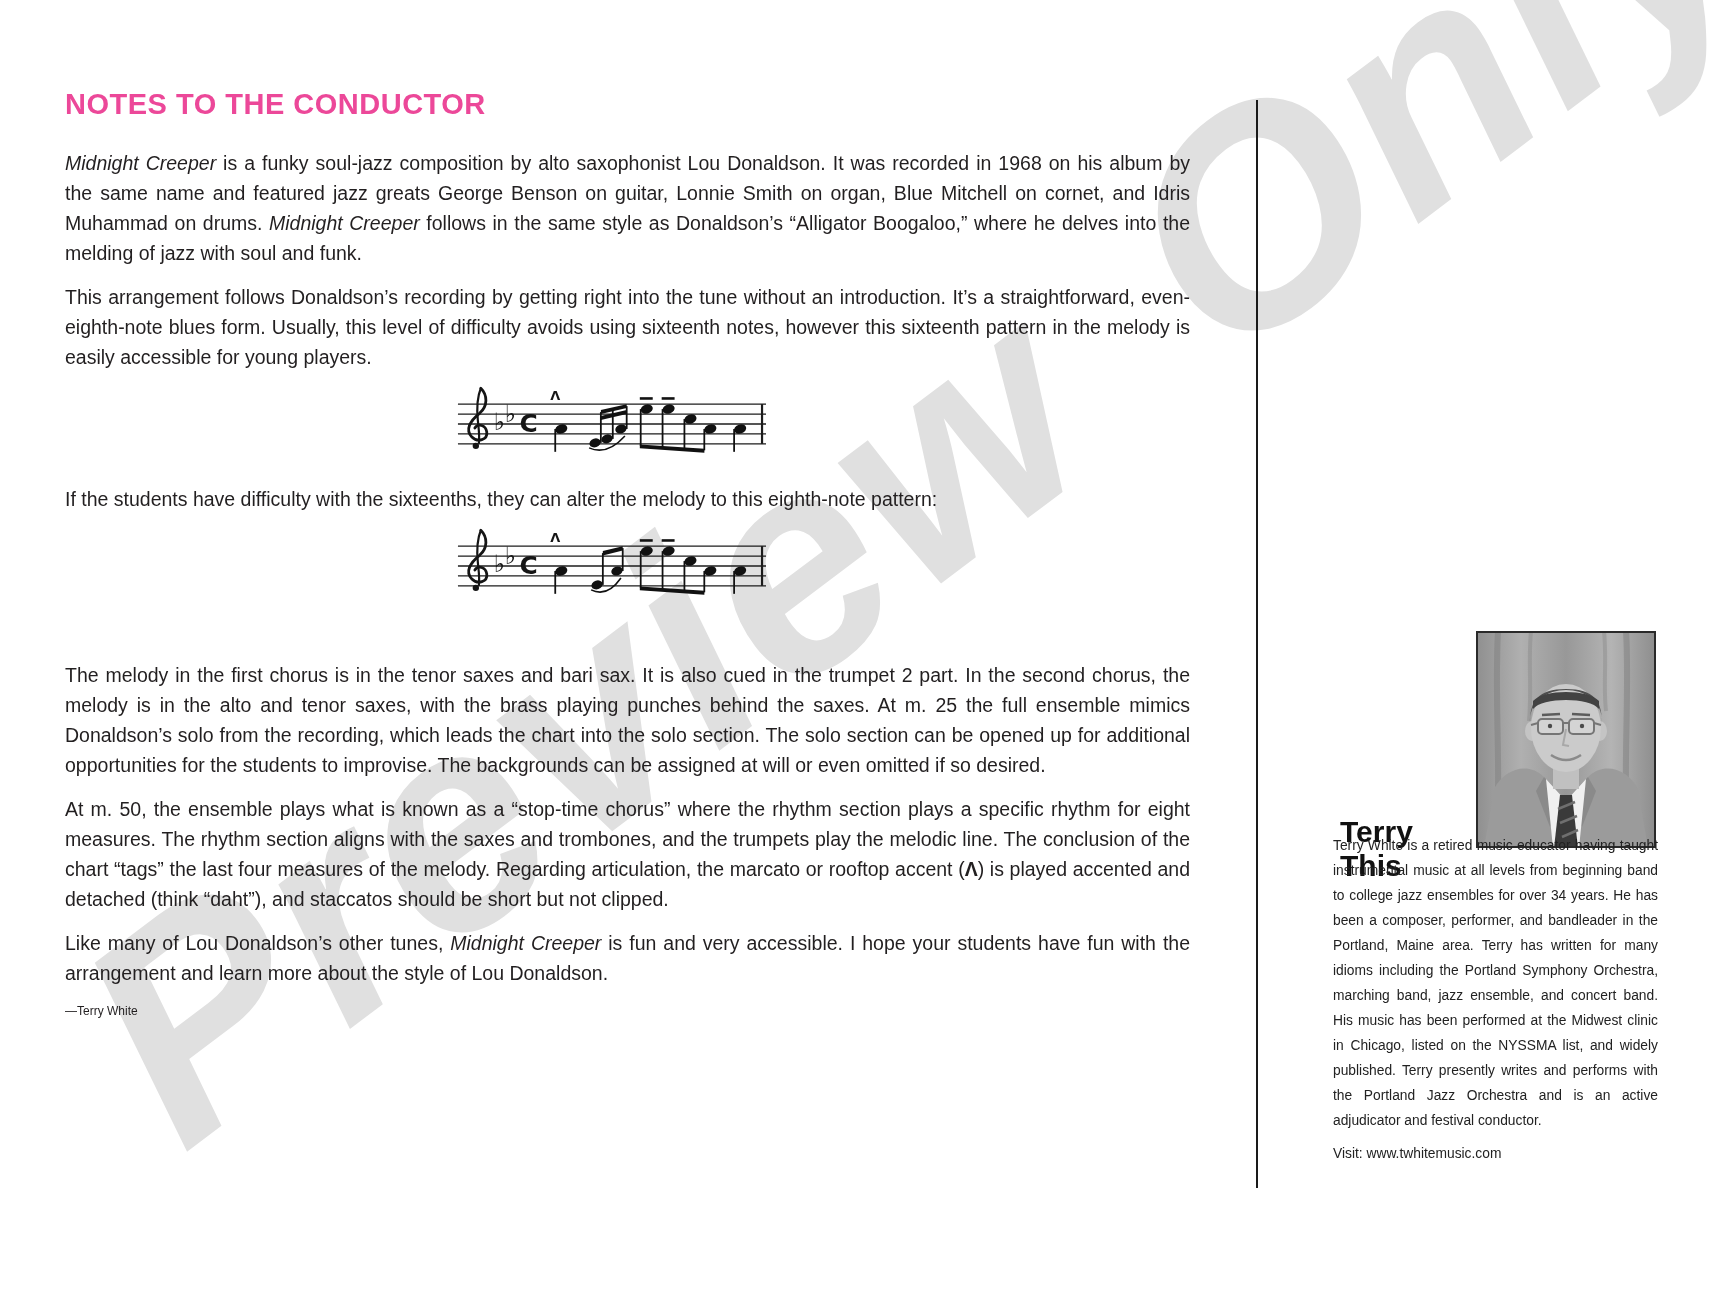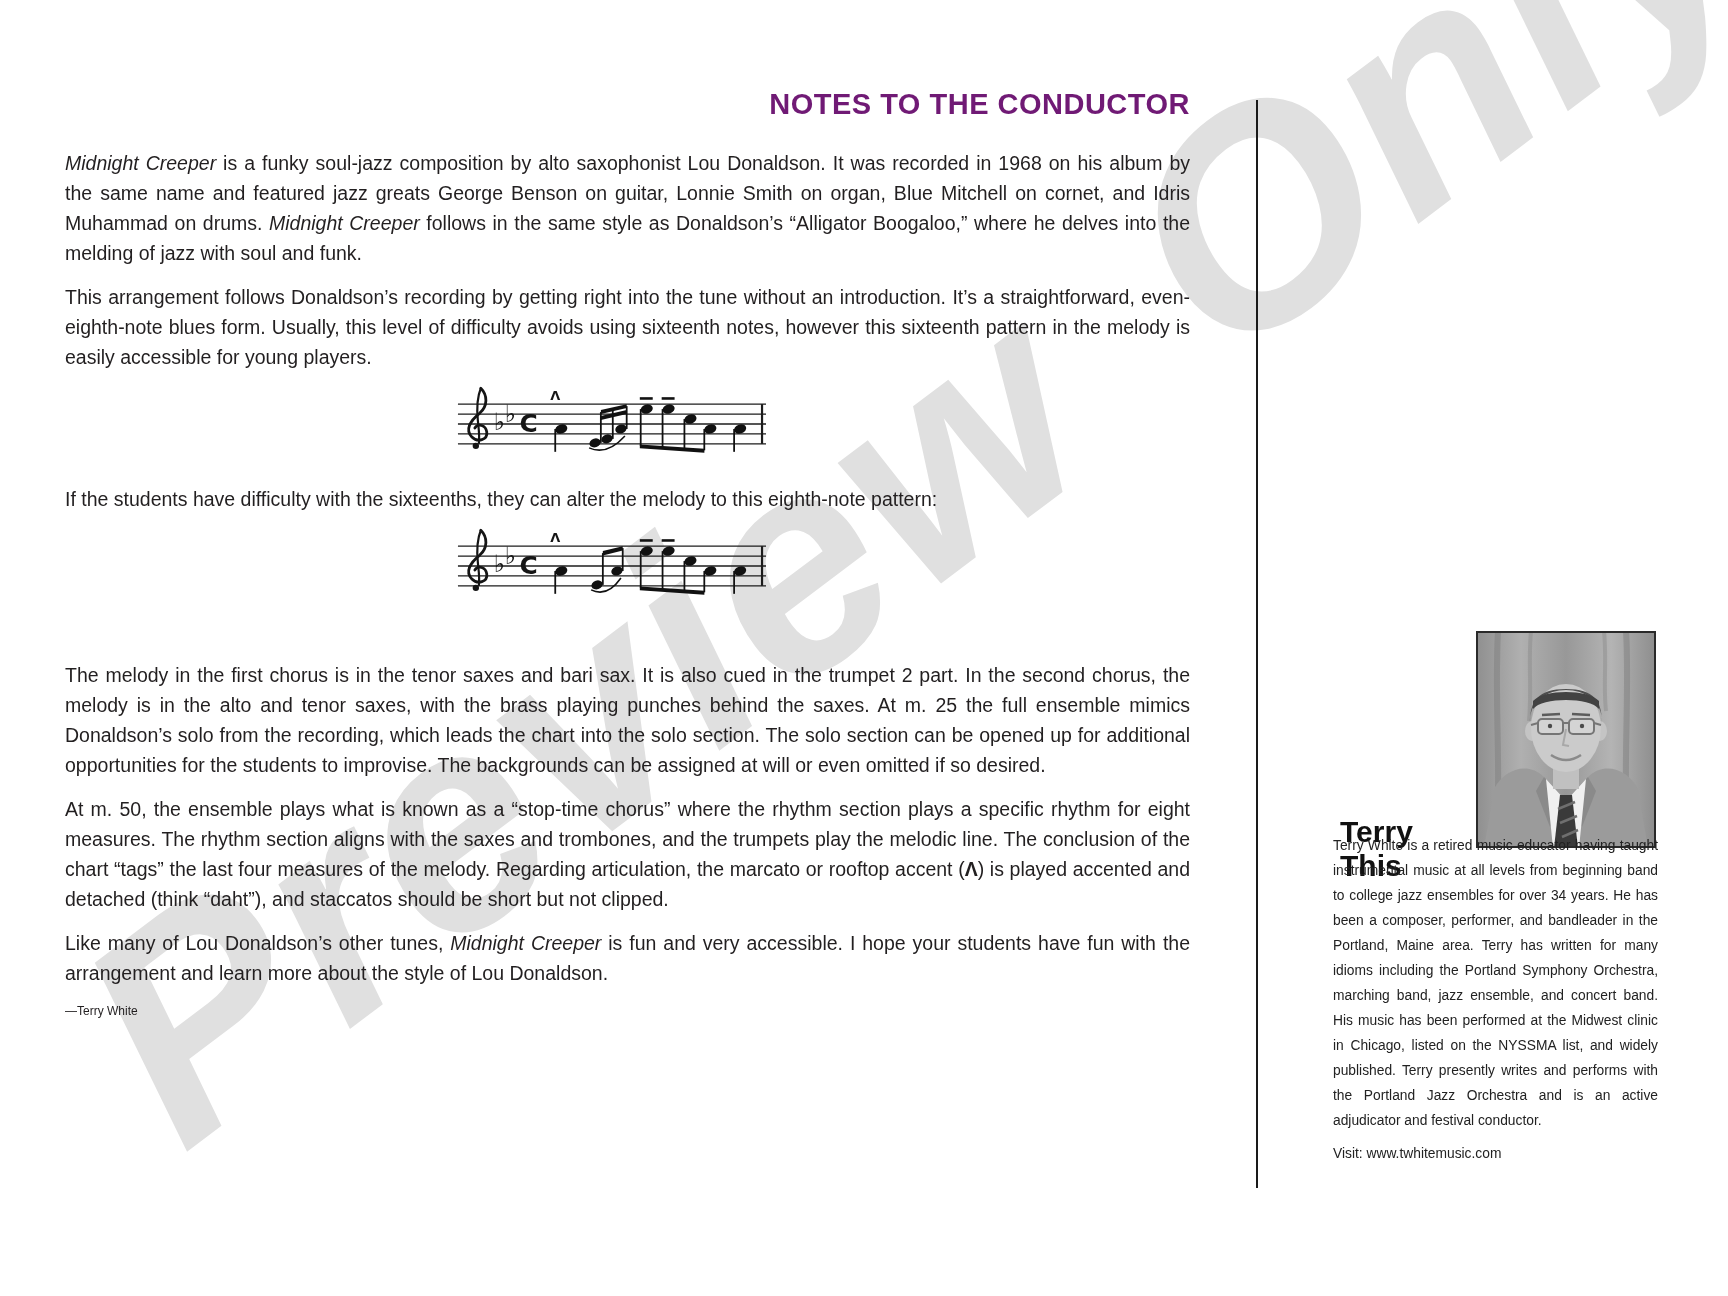--- a/index.html
+++ b/index.html
@@ -3,21 +3,21 @@
 <meta charset="utf-8">
 <style>
   html,body{margin:0;padding:0;background:#ffffff;}
   .page{position:relative;width:1728px;height:1296px;background:#ffffff;overflow:hidden;
         font-family:"Liberation Sans",sans-serif;color:#221f20;}
   .watermark{position:absolute;left:30px;top:952px;z-index:0;font-size:300px;font-weight:700;
              font-style:italic;color:#e0e0e0;white-space:nowrap;line-height:300px;
              word-spacing:55px;letter-spacing:4px;transform:rotate(-37deg);transform-origin:0 0;
              user-select:none;}
   .main{position:absolute;left:65px;top:88px;width:1125px;z-index:1;}
-  .title{font-size:29px;font-weight:700;text-align:right;letter-spacing:.5px;margin:0 0 27px 0;color:#701a75;}
+  .title{font-size:29px;font-weight:700;text-align:left;letter-spacing:.5px;margin:0 0 27px 0;color:#ec4899;}
   p.body{font-size:19.5px;line-height:30px;text-align:justify;margin:0 0 14px 0;}
   p.body.after-music{margin-top:16px;}
   .i{font-style:italic;}
   .b{font-weight:700;}
   .music-wrap{margin:10px 0 16px 385px;width:318px;z-index:1;position:relative;}
   .music-wrap.second{margin-bottom:50px;}
   .m-p4{margin-bottom:20px;}
   .m-p5{margin-top:20px;margin-bottom:16px;}
   .m-p6{margin-bottom:18px;}
   .m-p7{margin-bottom:16px;}

